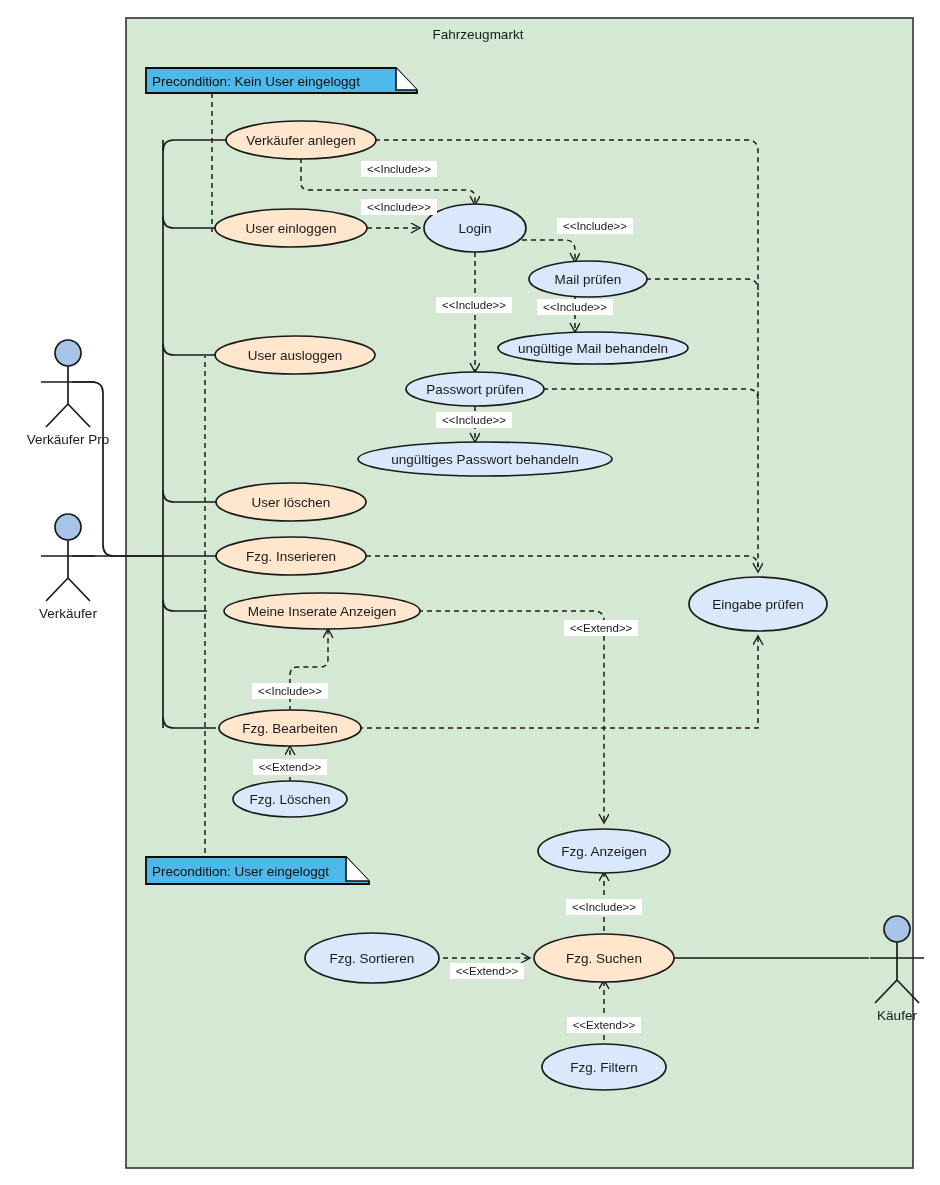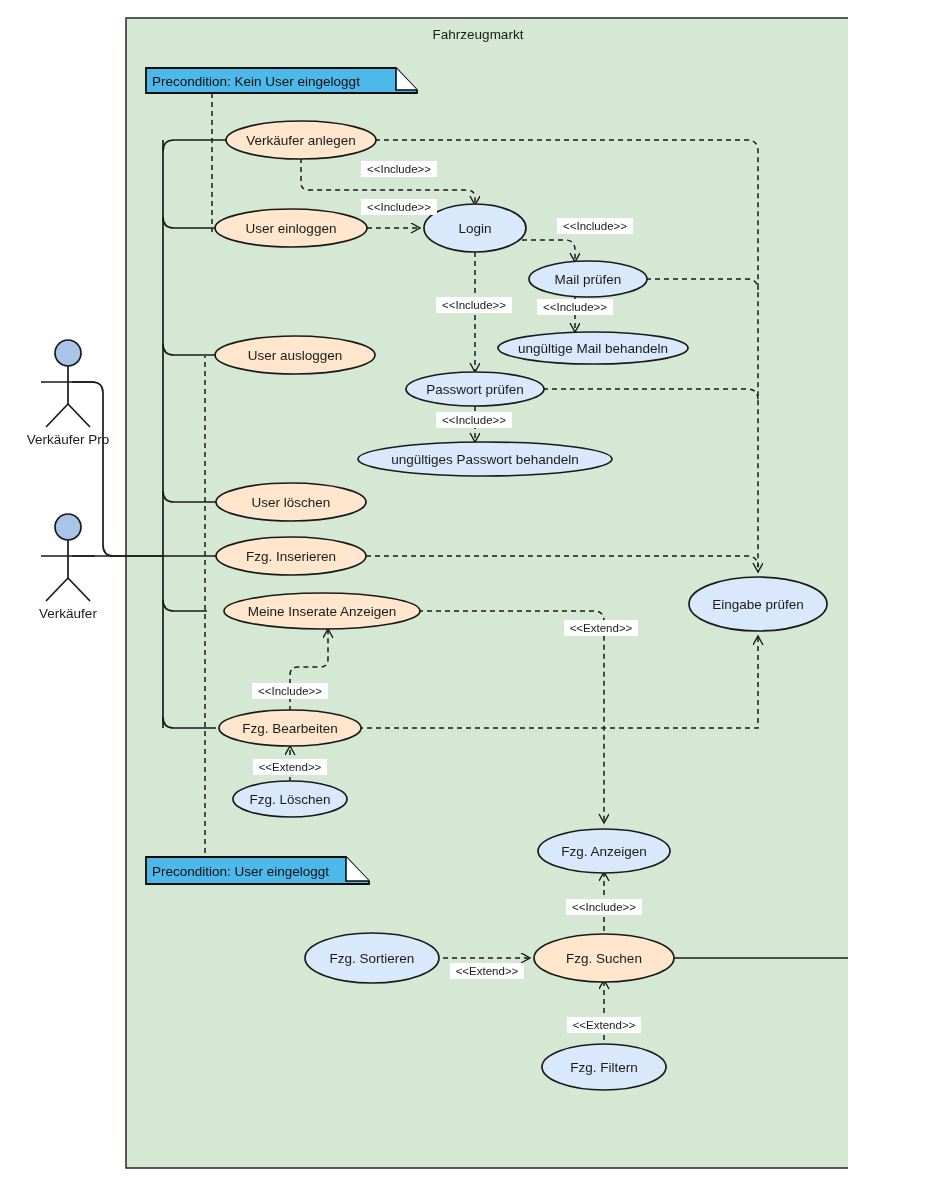--- a/index.html
+++ b/index.html
@@ -4,21 +4,21 @@
 <title>Fahrzeugmarkt Use Case Diagram</title>
 <style>
   html, body {
     margin: 0;
     padding: 0;
     background: #ffffff;
     font-family: "Liberation Sans", sans-serif;
   }
   #stage {
     position: relative;
-    width: 848px;
+    width: 940px;
     height: 1185px;
     background: #ffffff;
     overflow: hidden;
   }
   #stage svg {
     position: absolute;
     top: 0;
     left: 0;
     width: 940px;
     height: 1185px;

